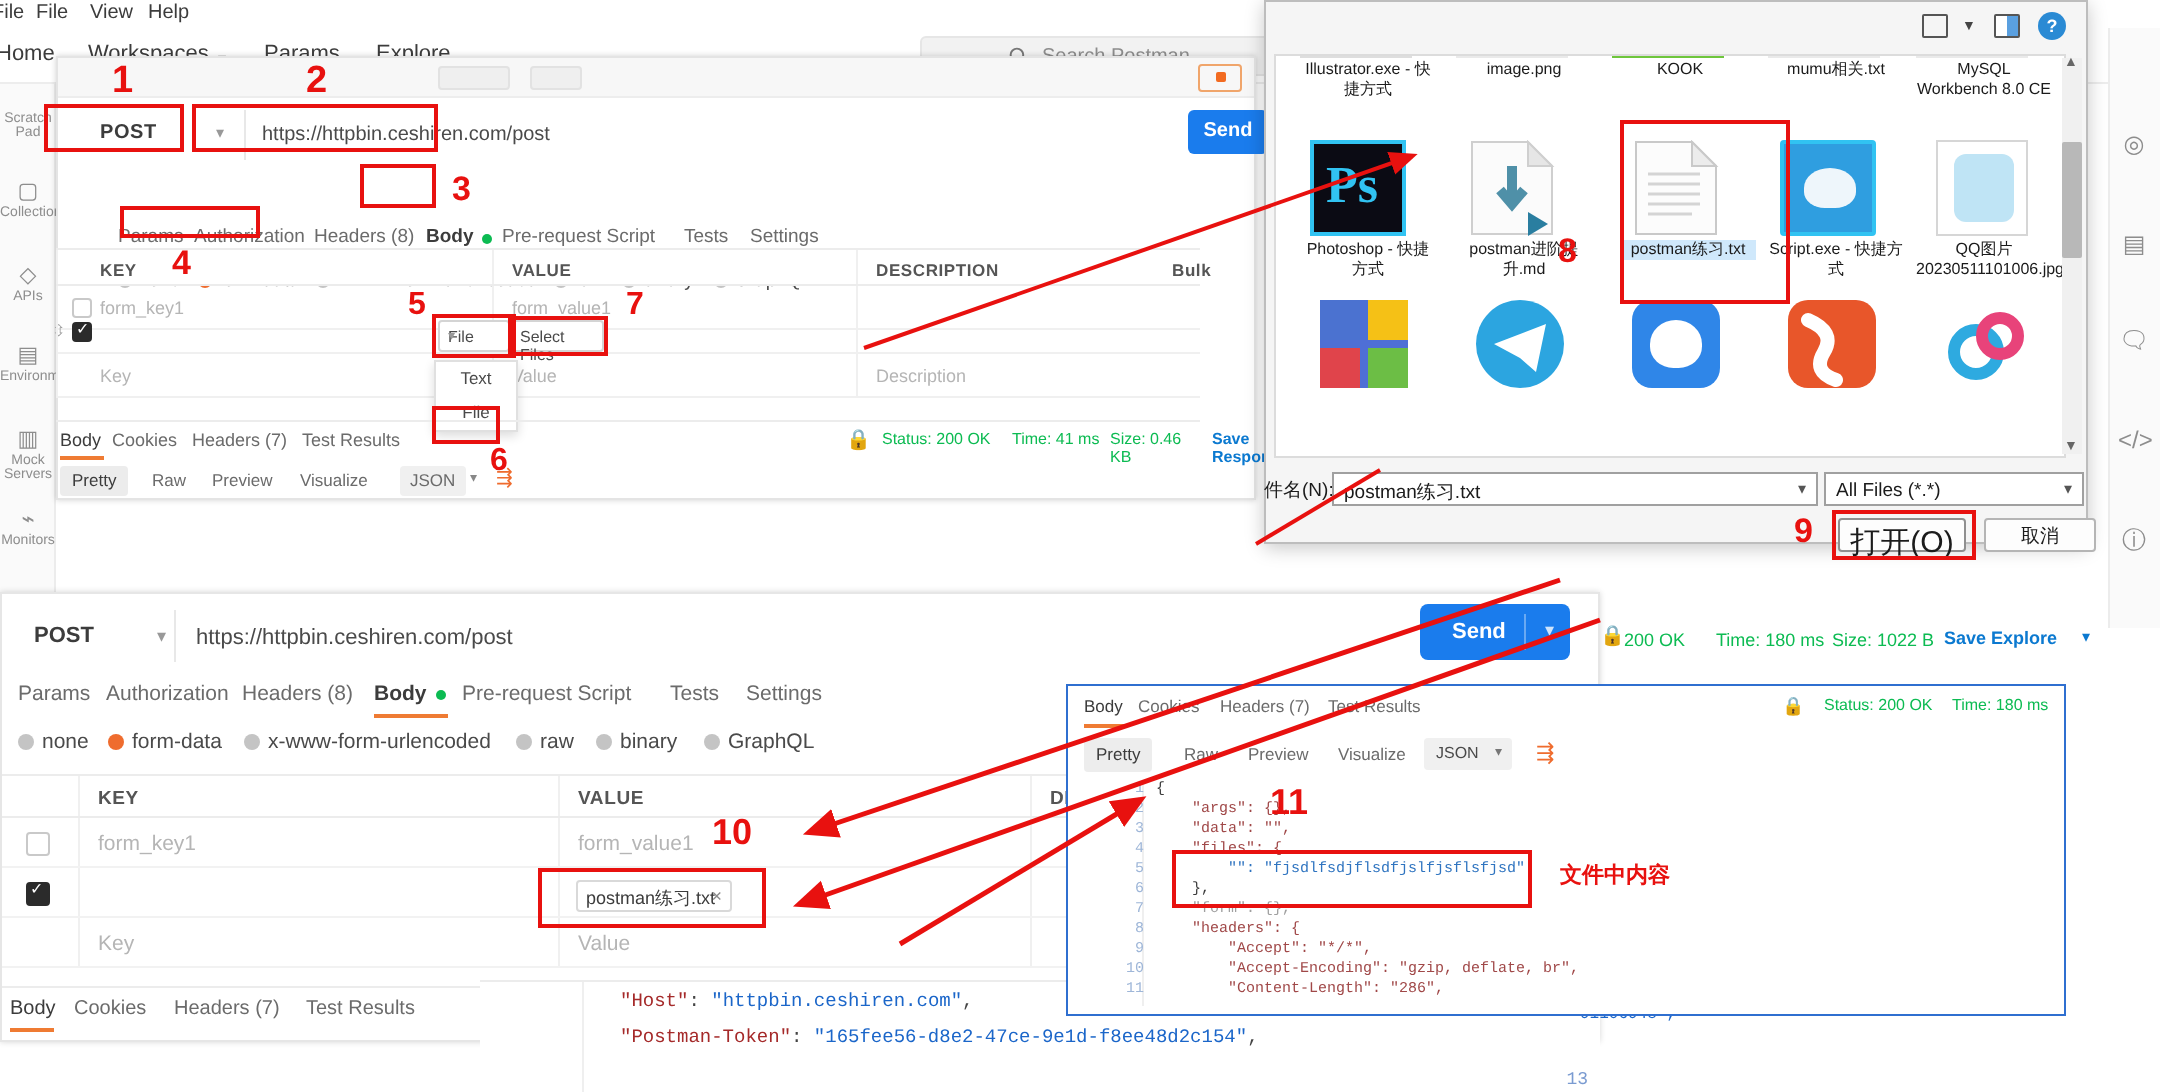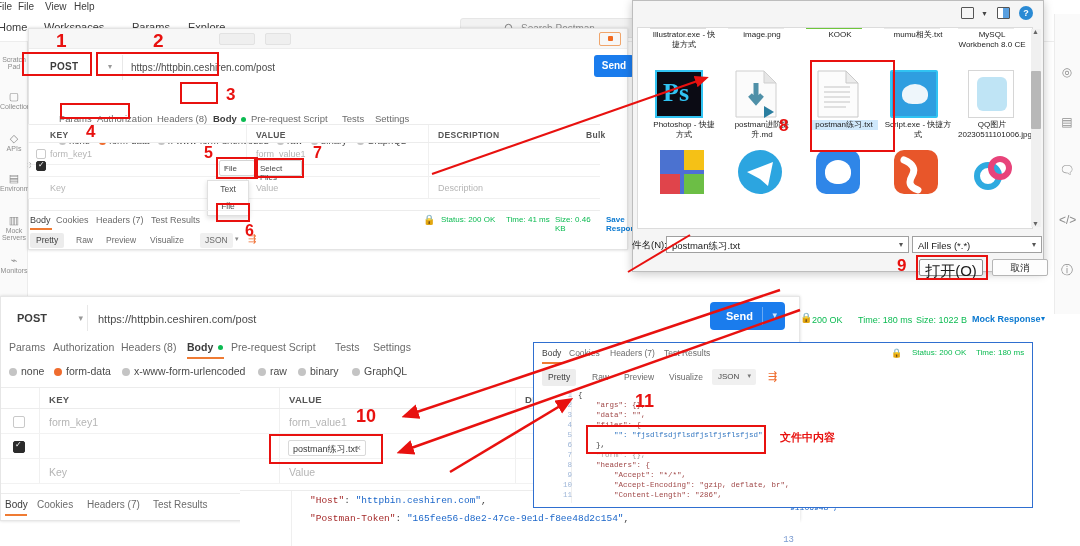--- a/index.html
+++ b/index.html
@@ -70,21 +70,21 @@
   .colsep { position:absolute; top:0; width:1px; height:100%; background:#f0f0f0; }
   .cbx { position:absolute; width:10px; height:10px; border:1px solid #c9c9c9; border-radius:2px; background:#fff; }
   .cbx.ck { background:#2b2b2b; border-color:#2b2b2b; }
   .cbx.ck:after { content:"✓"; color:#fff; font-size:8px; position:absolute; left:1px; top:-2px; }
 
   .filesel { position:absolute; left:219px; top:160px; width:36px; height:16px; border:1px solid #d4d4d4; background:#fff; border-radius:2px;}
   .filesel span { position:absolute; left:4px; top:3px; font-size:8px; color:#4a4a4a; }
   .filesel .cv { position:absolute; right:3px; top:3px; font-size:7px; color:#999; }
   .selfiles { position:absolute; left:255px; top:160px; width:47px; height:16px; border:1px solid #d4d4d4; background:#fff; border-radius:2px; }
   .selfiles span { position:absolute; left:4px; top:3px; font-size:8px; color:#4a4a4a; }
-  .dropmenu { position:absolute; left:207px; top:180px; width:42px; background:#fff; border:1px solid #e0e0e0; box-shadow:0 2px 5px rgba(0,0,0,.14); }
+  .dropmenu { position:absolute; left:217px; top:180px; width:42px; background:#fff; border:1px solid #e0e0e0; box-shadow:0 2px 5px rgba(0,0,0,.14); }
   .dropmenu .dm { height:17px; font-size:8.5px; color:#4a4a4a; text-align:center; line-height:17px; }
 
   .respbar { position:absolute; left:28px; top:210px; width:572px; height:19px; border-top:1px solid #ececec; }
   .respbar .rt { position:absolute; top:4px; font-size:9px; color:#6b6b6b; }
   .respbar .rt.act { color:#3c3c3c; }
   .respbar .uline2 { position:absolute; left:30px; top:17px; width:22px; height:2px; background:#ef7b33; }
   .statline { position:absolute; top:4px; font-size:8px; }
   .fmtbar { position:absolute; left:28px; top:231px; width:572px; height:19px; }
   .fmtpill { position:absolute; top:2px; height:15px; font-size:8.5px; color:#6b6b6b; line-height:15px; }
   .fmtpill.act { background:#ececec; border-radius:2px; padding:0 6px; color:#3c3c3c; }
@@ -434,21 +434,21 @@
   </div>
 
   <div class="filechip">
     <span class="nm">postman练习.txt</span>
     <span class="x">×</span>
   </div>
 
   <span style="position:absolute;left:812px;top:315px;font-size:9px;color:#0cbb52">200 OK</span>
   <span style="position:absolute;left:858px;top:315px;font-size:9px;color:#0cbb52">Time: 180 ms</span>
   <span style="position:absolute;left:916px;top:315px;font-size:9px;color:#0cbb52">Size: 1022 B</span>
-  <span style="position:absolute;left:972px;top:314px;font-size:9px;color:#0b79d0;font-weight:bold">Mock Response</span>
+  <span style="position:absolute;left:972px;top:314px;font-size:9px;color:#0b79d0;font-weight:bold">Save Explore</span>
   <span style="position:absolute;left:1041px;top:314px;font-size:8px;color:#0b79d0">▾</span>
   <span style="position:absolute;left:800px;top:312px;font-size:10px;color:#9b9b9b">🔒</span>
 
   <div class="codefrag">
     <div class="gut"></div>
     <span class="ln" style="top:4px">13</span>
     <span class="ln" style="top:22px">14</span>
     <span class="cl" style="top:4px"><span class="ck">"Host"</span><span class="cp">: </span><span class="cs">"httpbin.ceshiren.com"</span><span class="cp">,</span></span>
     <span class="cl" style="top:22px"><span class="ck">"Postman-Token"</span><span class="cp">: </span><span class="cs">"165fee56-d8e2-47ce-9e1d-f8ee48d2c154"</span><span class="cp">,</span></span>
   </div>

